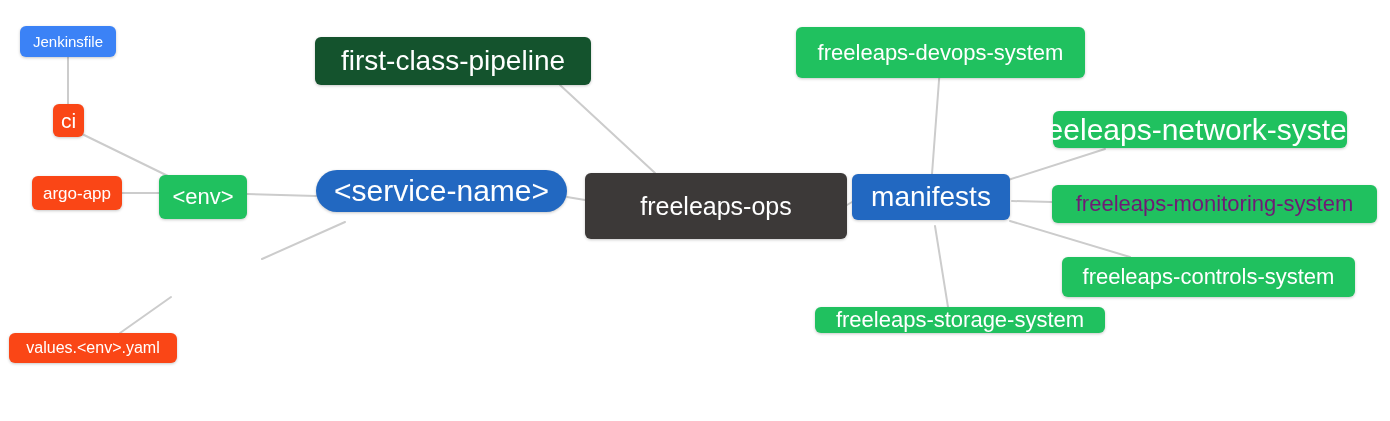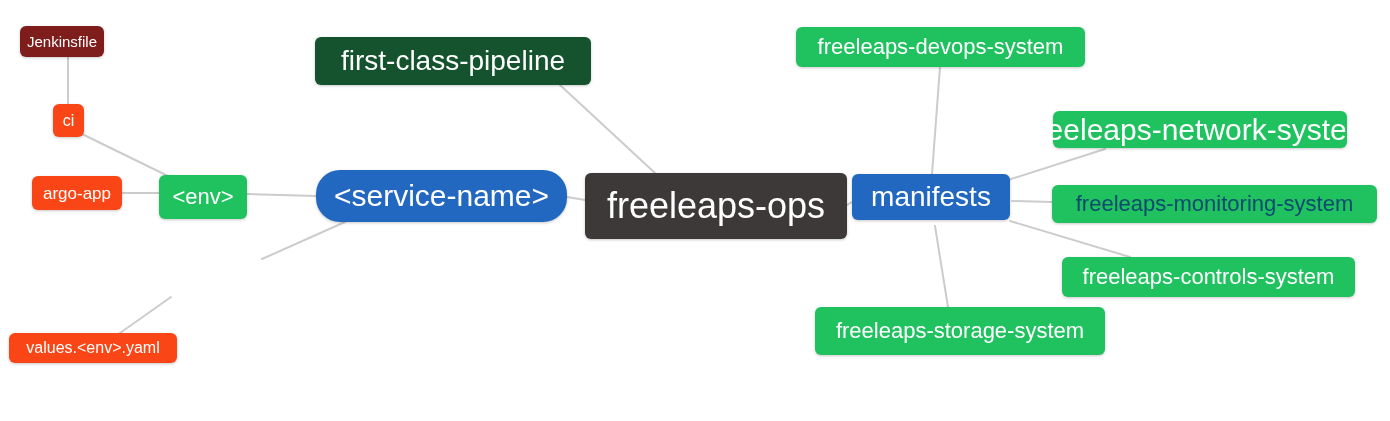--- a/index.html
+++ b/index.html
@@ -52,27 +52,27 @@
       <line x1="171" y1="297" x2="120" y2="333" stroke="#cccccc" stroke-width="2" stroke-linecap="round"></line>
       <line x1="560" y1="85" x2="655" y2="173" stroke="#cccccc" stroke-width="2" stroke-linecap="round"></line>
       <line x1="567" y1="197" x2="585" y2="200" stroke="#cccccc" stroke-width="2" stroke-linecap="round"></line>
       <line x1="847" y1="205" x2="852" y2="202" stroke="#cccccc" stroke-width="2" stroke-linecap="round"></line>
       <line x1="932" y1="174" x2="940" y2="67" stroke="#cccccc" stroke-width="2" stroke-linecap="round"></line>
       <line x1="1008" y1="180" x2="1105" y2="149" stroke="#cccccc" stroke-width="2" stroke-linecap="round"></line>
       <line x1="1012" y1="201" x2="1052" y2="202" stroke="#cccccc" stroke-width="2" stroke-linecap="round"></line>
       <line x1="1010" y1="221" x2="1130" y2="257" stroke="#cccccc" stroke-width="2" stroke-linecap="round"></line>
       <line x1="935" y1="226" x2="948" y2="307" stroke="#cccccc" stroke-width="2" stroke-linecap="round"></line>
     </svg>
-<div class="node" style="left: 20px; top: 26px; width: 84px; height: 31px; font-size: 15px; background: #7f1d1d; color: rgb(255, 255, 255);">Jenkinsfile</div>
-    <div class="node" style="left: 53px; top: 104px; width: 31px; height: 33px; font-size: 16px; background: rgb(250, 70, 22); color: rgb(255, 255, 255);">ci</div>
+<div class="node" style="left: 20px; top: 26px; width: 96px; height: 31px; font-size: 15px; background: #3b82f6; color: rgb(255, 255, 255);">Jenkinsfile</div>
+    <div class="node" style="left: 53px; top: 104px; width: 31px; height: 33px; font-size: 21px; background: rgb(250, 70, 22); color: rgb(255, 255, 255);">ci</div>
     <div class="node" style="left: 32px; top: 176px; width: 90px; height: 34px; font-size: 17px; background: rgb(250, 70, 22); color: rgb(255, 255, 255); text-align: right;">argo-app</div>
     <div class="node" style="left: 159px; top: 175px; width: 88px; height: 44px; font-size: 22px; background: rgb(32, 193, 95); color: rgb(255, 255, 255);">&lt;env&gt;</div>
     <div class="node" style="left: 9px; top: 333px; width: 168px; height: 30px; font-size: 16px; background: rgb(250, 70, 22); color: rgb(255, 255, 255);">values.&lt;env&gt;.yaml</div>
     <div class="node" style="left: 315px; top: 37px; width: 276px; height: 48px; font-size: 28px; background: #14532d; color: rgb(255, 255, 255);">first-class-pipeline</div>
-    <div class="node" style="left: 316px; top: 170px; width: 251px; height: 52px; font-size: 30px; background: rgb(34, 104, 193); color: rgb(255, 255, 255); border-radius: 24px;">&lt;service-name&gt;</div>
-    <div class="node" style="left: 585px; top: 173px; width: 262px; height: 66px; font-size: 36px; background: rgb(60, 57, 56); color: rgb(255, 255, 255);">freeleaps-ops</div>
+    <div class="node" style="left: 316px; top: 170px; width: 251px; height: 42px; font-size: 30px; background: rgb(34, 104, 193); color: rgb(255, 255, 255); border-radius: 24px;">&lt;service-name&gt;</div>
+    <div class="node" style="left: 585px; top: 173px; width: 262px; height: 66px; font-size: 25px; background: rgb(60, 57, 56); color: rgb(255, 255, 255);">freeleaps-ops</div>
     <div class="node" style="left: 852px; top: 174px; width: 158px; height: 46px; font-size: 28px; background: rgb(34, 104, 193); color: rgb(255, 255, 255);">manifests</div>
-    <div class="node" style="left: 796px; top: 27px; width: 289px; height: 40px; font-size: 22px; background: rgb(32, 193, 95); color: rgb(255, 255, 255);">freeleaps-devops-system</div>
+    <div class="node" style="left: 796px; top: 27px; width: 289px; height: 51px; font-size: 22px; background: rgb(32, 193, 95); color: rgb(255, 255, 255);">freeleaps-devops-system</div>
     <div class="node" style="left: 1053px; top: 111px; width: 294px; height: 37px; font-size: 30px; background: rgb(32, 193, 95); color: rgb(255, 255, 255);">freeleaps-network-system</div>
-    <div class="node" style="left: 1052px; top: 185px; width: 325px; height: 38px; font-size: 22px; background: rgb(32, 193, 95); color: #0c4a6e;">freeleaps-monitoring-system</div>
+    <div class="node" style="left: 1052px; top: 185px; width: 325px; height: 38px; font-size: 22px; background: rgb(32, 193, 95); color: #701a75;">freeleaps-monitoring-system</div>
     <div class="node" style="left: 1062px; top: 257px; width: 293px; height: 40px; font-size: 22px; background: rgb(32, 193, 95); color: rgb(255, 255, 255);">freeleaps-controls-system</div>
-    <div class="node" style="left: 815px; top: 307px; width: 290px; height: 48px; font-size: 22px; background: rgb(32, 193, 95); color: rgb(255, 255, 255);">freeleaps-storage-system</div>
+    <div class="node" style="left: 815px; top: 307px; width: 290px; height: 26px; font-size: 22px; background: rgb(32, 193, 95); color: rgb(255, 255, 255);">freeleaps-storage-system</div>
   </div>
 
 </body></html>

